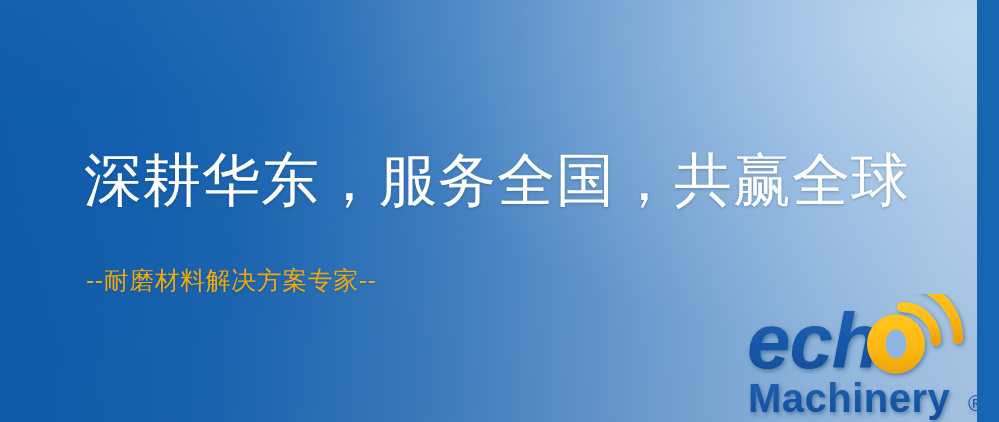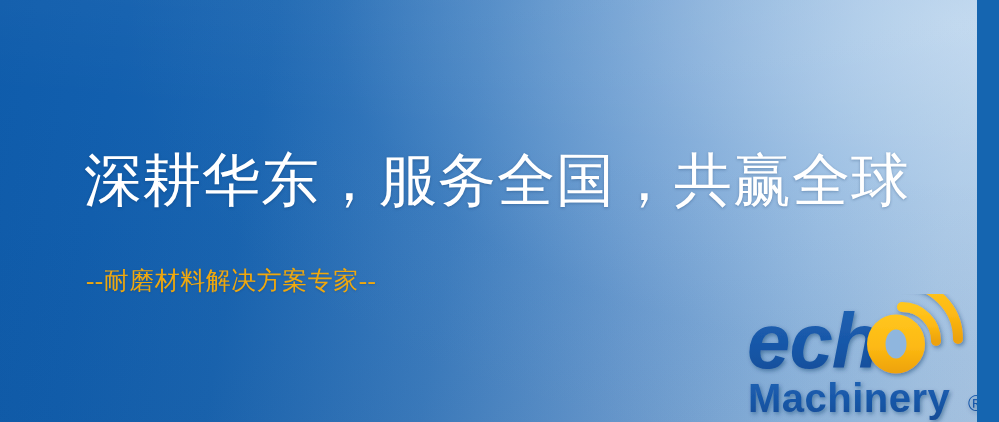--- a/index.html
+++ b/index.html
@@ -70,21 +70,21 @@
     letter-spacing: 1px;
     color: #ffffff;
     white-space: nowrap;
     text-shadow: 0 1px 3px rgba(10,44,86,0.30);
   }
 
   .subhead {
     position: absolute;
     left: 86px;
     top: 268px;
-    font-family: Liberation Serif, serif;
+    font-family: Liberation Sans, sans-serif;
     font-size: 25px;
     line-height: 1;
     letter-spacing: 0.5px;
     color: #efa80e;
     white-space: nowrap;
     text-shadow: 0 1px 2px rgba(20,60,110,0.28);
   }
 
   
   #logo {

